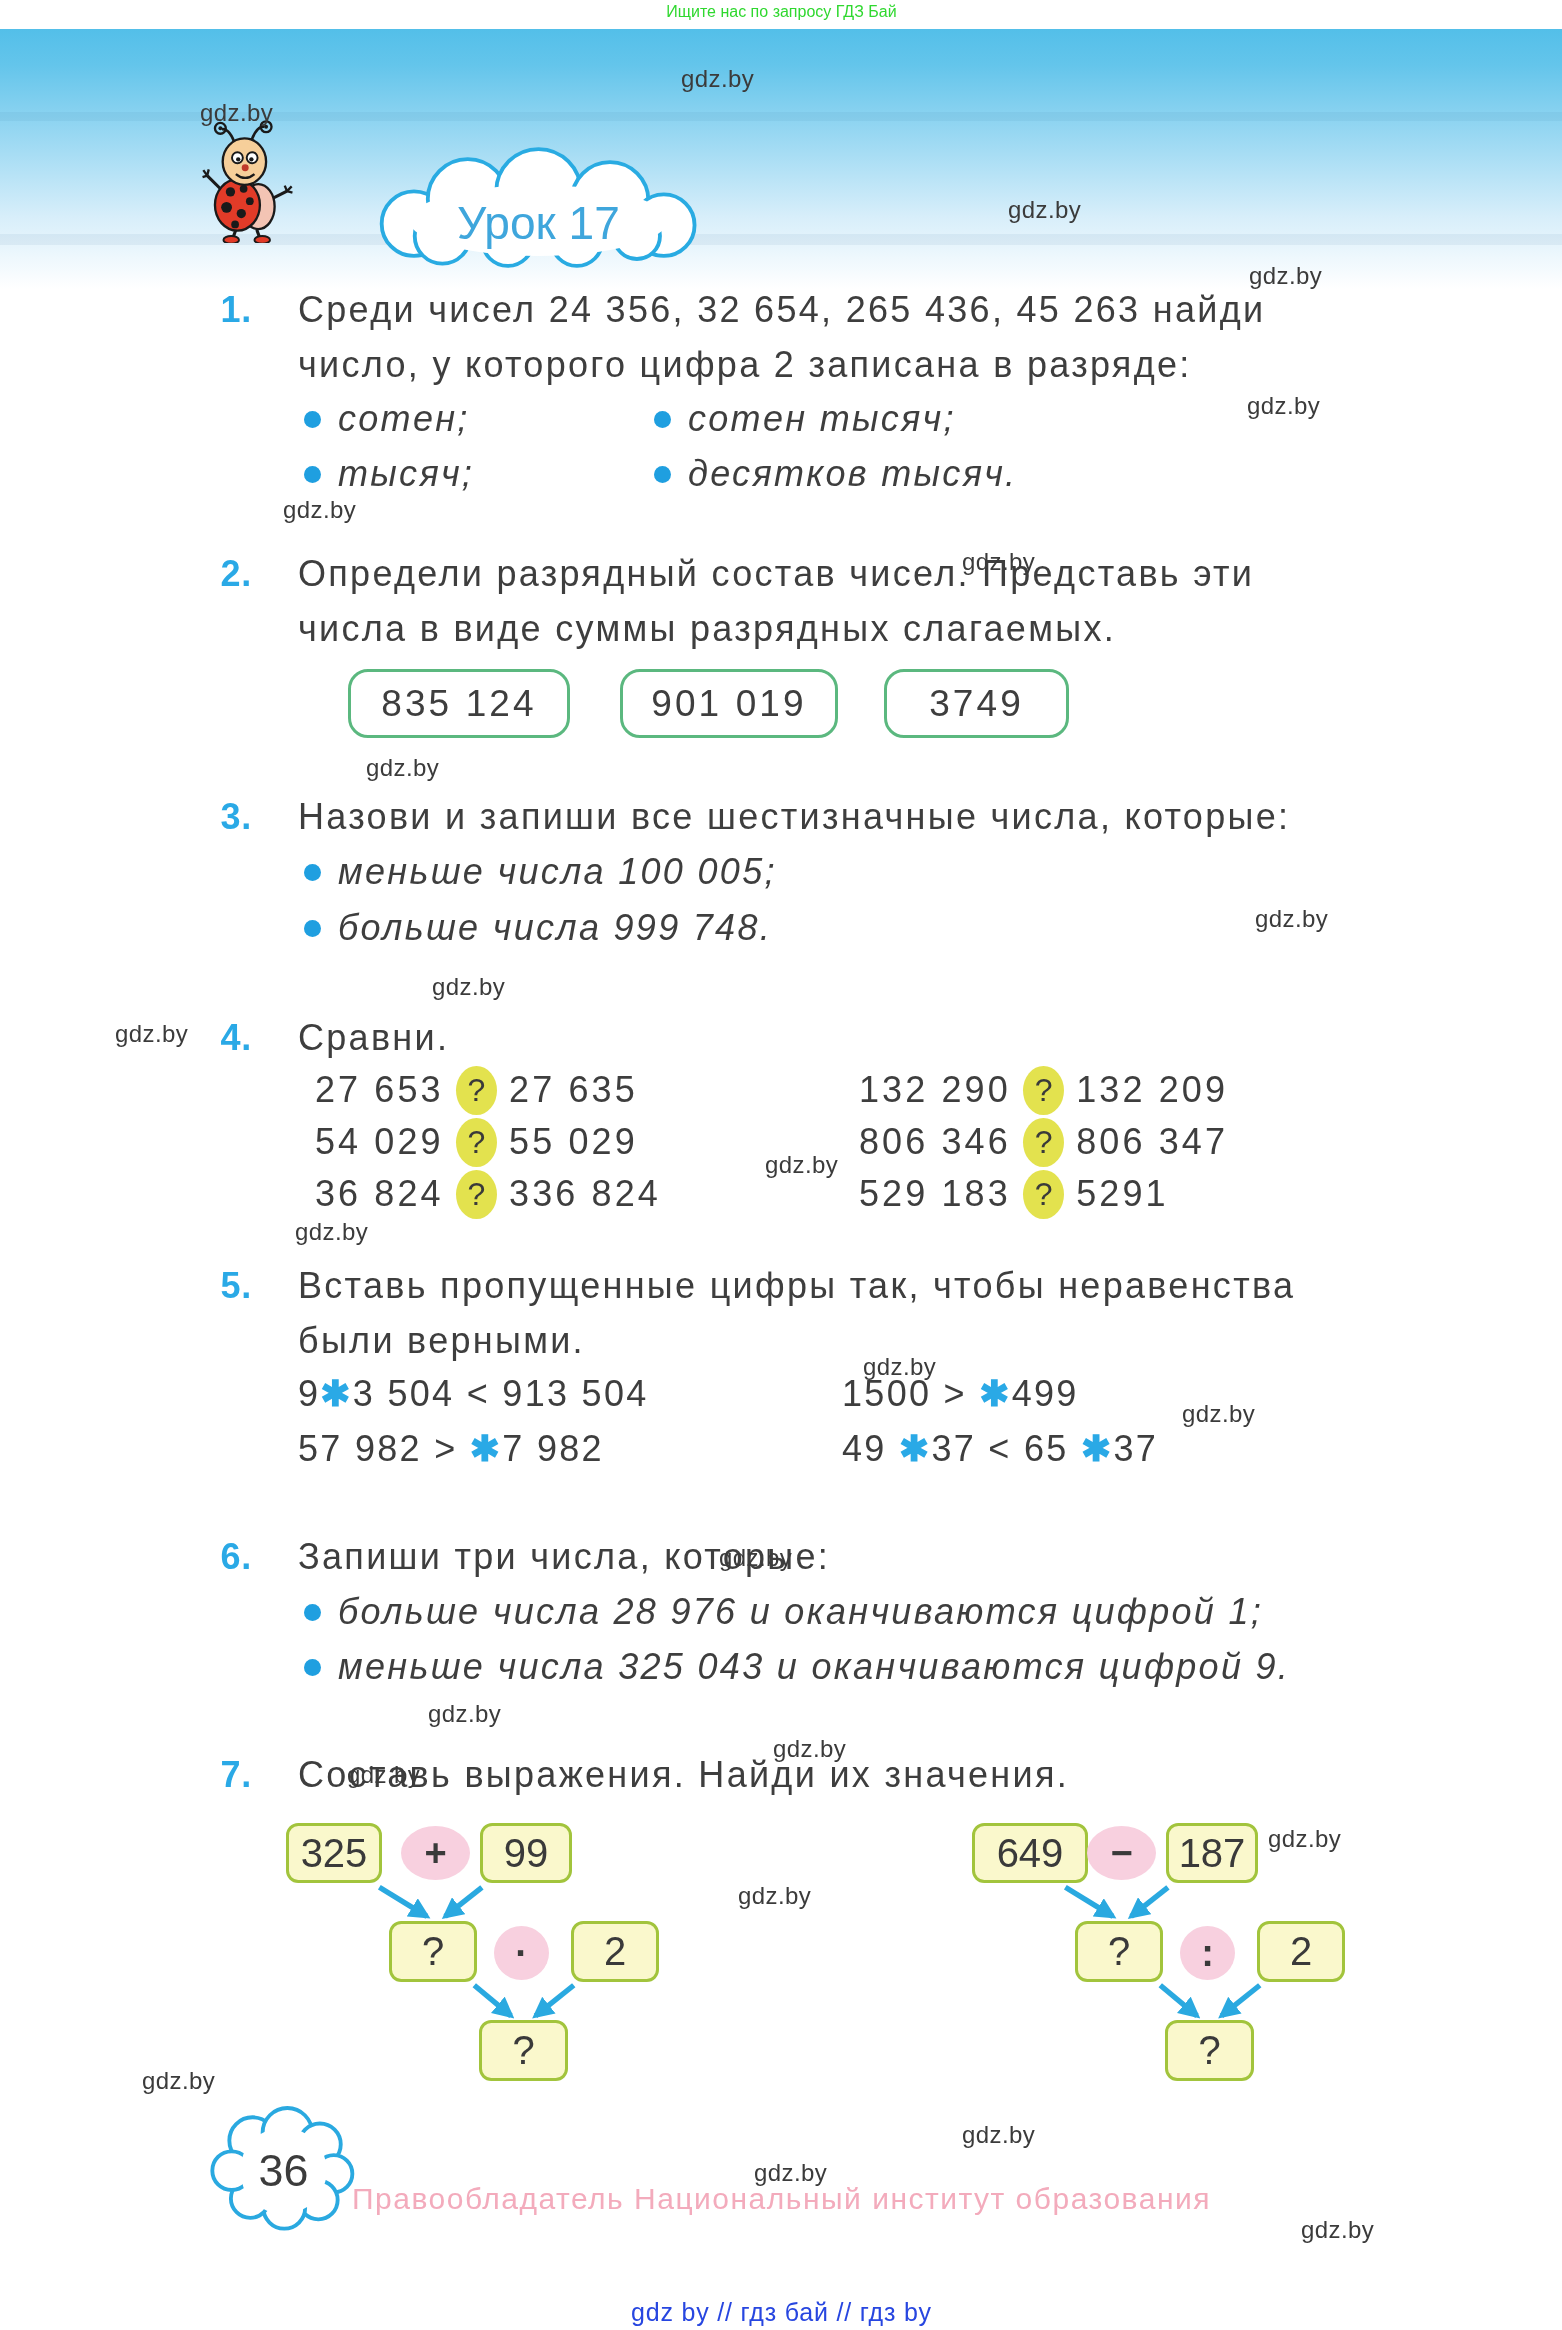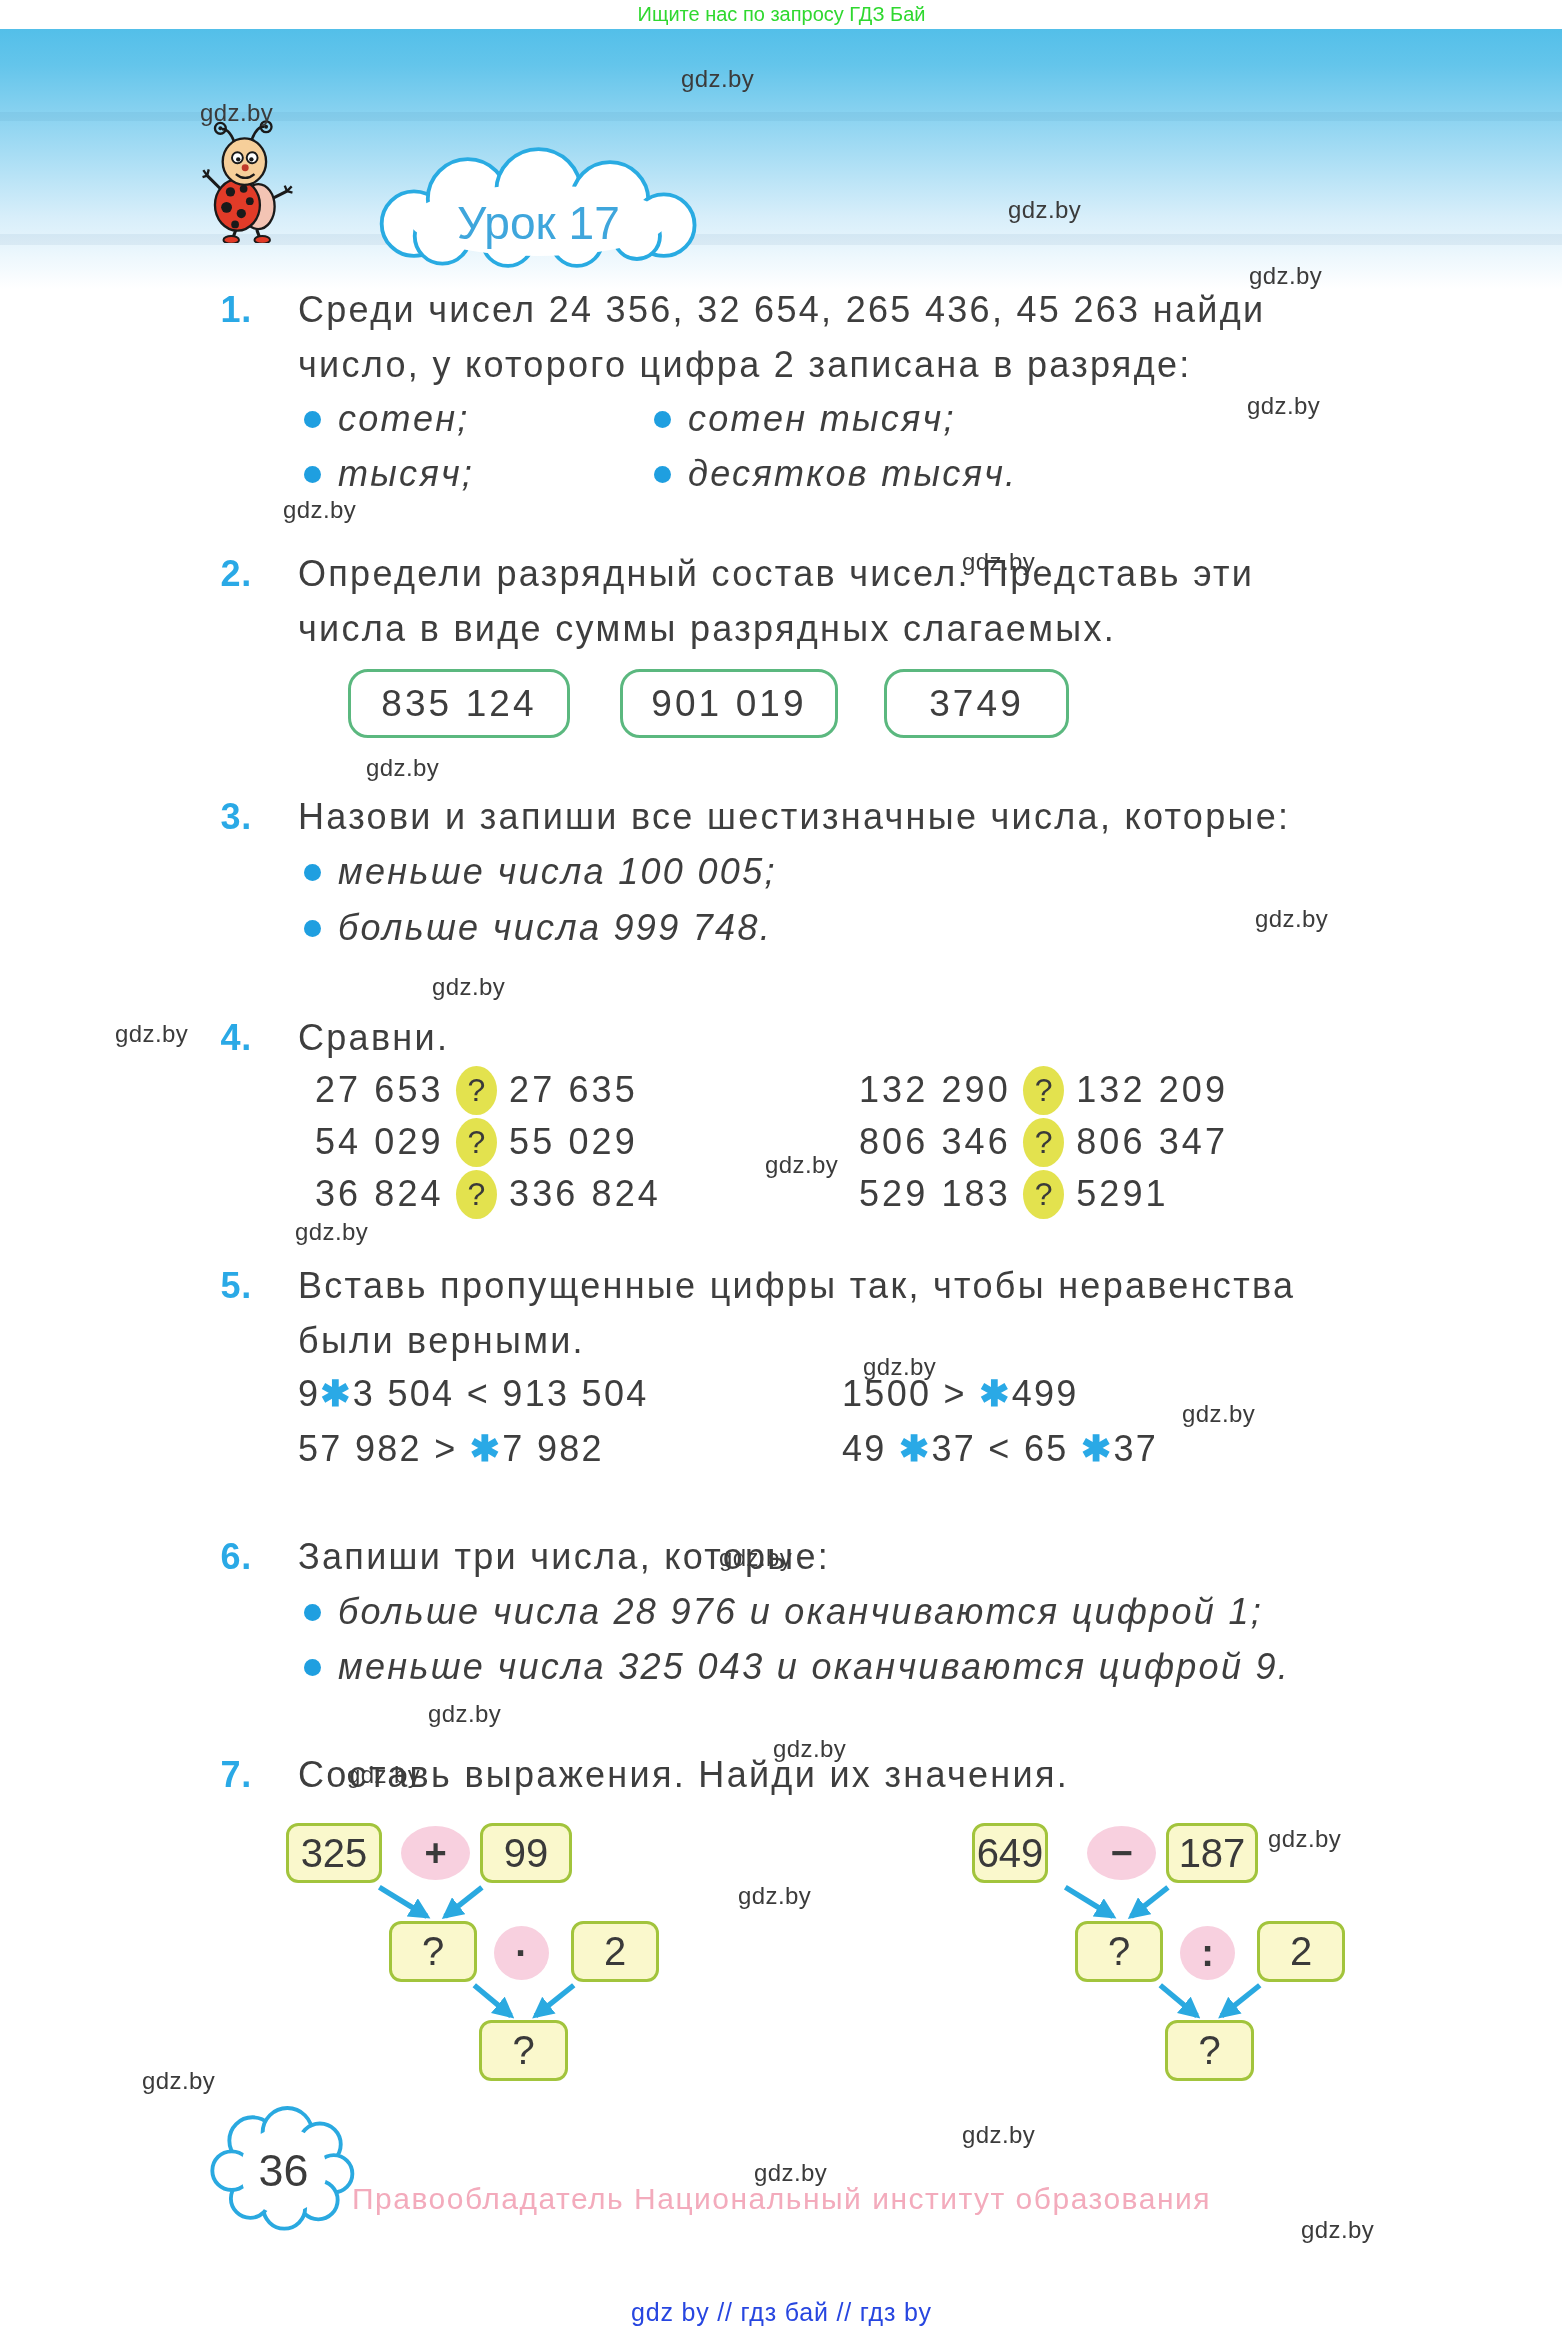--- a/index.html
+++ b/index.html
@@ -1,19 +1,19 @@
 <!DOCTYPE html>
 <html style="font-size:12.2px"><head>
 <meta charset="utf-8">
 <style>
   html,body{margin:0;padding:0;background:#888;}
   .page{position:relative;width:1563px;height:2330px;background:#ffffff;overflow:hidden;
         font-family:"Liberation Sans",sans-serif;margin:0 auto;}
   .abs{position:absolute;white-space:nowrap;}
-  .promo{position:absolute;top:3.1px;left:0;right:0;text-align:center;font-size:20px;color:#2fd82f;}
+  .promo{position:absolute;top:3.1px;left:0;right:0;text-align:center;font-size:16px;color:#2fd82f;}
   .sky{position:absolute;top:29px;left:0;width:100%;height:260px;
        background:linear-gradient(180deg,#53bfe9 0%,#64c5eb 14%,#9fdaf3 44%,#d7eefa 72%,#ffffff 100%);}
   .stripe1{position:absolute;top:83px;left:0;width:100%;height:9.2px;background:rgba(0,60,120,0.05);}
   .stripe2{position:absolute;top:205px;left:0;width:100%;height:10.7px;background:rgba(0,60,120,0.06);}
   .txt{font-size:36px;color:#3e3e3e;letter-spacing:2.3px;}
   .exnum{position:absolute;width:99px;text-align:right;font-size:36px;font-weight:bold;
          color:#2aa9e6;letter-spacing:0.8px;white-space:nowrap;}
   .bline{display:flex;align-items:center;font-style:italic;}
   .dot{width:17px;height:17px;border-radius:50%;background:#1f9fe0;margin-right:17px;flex:0 0 auto;}
   .gbox{position:absolute;top:669px;height:69px;border:3.8px solid #5bb87f;border-radius:20px;background:#fff;
@@ -226,21 +226,21 @@
           <path d="M0 0 L10 5 L0 10 z" fill="#2aa9e0"></path>
         </marker>
       </defs>
       <g stroke="#2aa9e0" stroke-width="7" fill="none">
         <line x1="122" y1="84" x2="184" y2="122" marker-end="url(#ah-r)"></line>
         <line x1="256" y1="84" x2="208" y2="122" marker-end="url(#ah-r)"></line>
         <line x1="246" y1="212" x2="294" y2="252" marker-end="url(#ah-r)"></line>
         <line x1="376" y1="212" x2="326" y2="252" marker-end="url(#ah-r)"></line>
       </g>
     </svg>
-    <div class="dbox" style="left:0;top:0;width:76px;height:60px">649</div>
+    <div class="dbox" style="left:0;top:0;width:116px;height:60px">649</div>
     <div class="dop" style="left:115px;top:3.1px;width:69px;height:54px">−</div>
     <div class="dbox" style="left:194px;top:0;width:92px;height:60px">187</div>
     <div class="dbox" style="left:103px;top:98px;width:88px;height:61px">?</div>
     <div class="dop" style="left:208px;top:103px;width:55px;height:54px">:</div>
     <div class="dbox" style="left:285px;top:98px;width:88px;height:61px">2</div>
     <div class="dbox" style="left:193px;top:197px;width:89px;height:61px">?</div>
   </div>
 
   <svg class="abs" style="left:210px;top:2105px" width="147" height="129" viewBox="0 0 190 165">
     <g fill="#ffffff" stroke="#2aa9e0" stroke-width="5">

